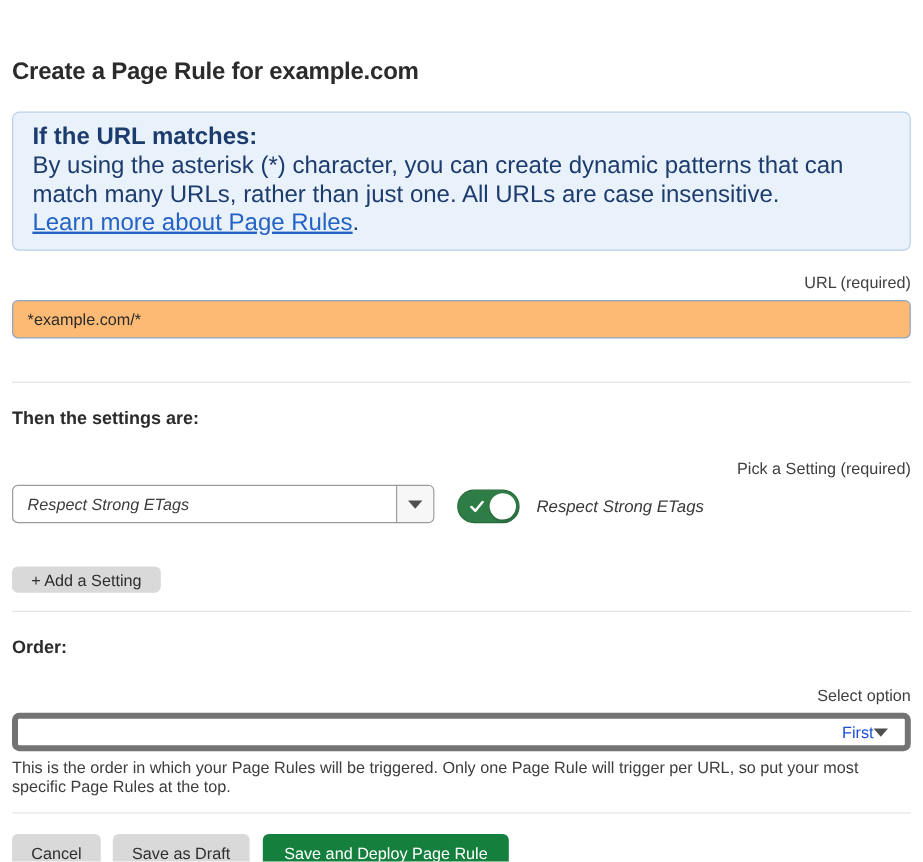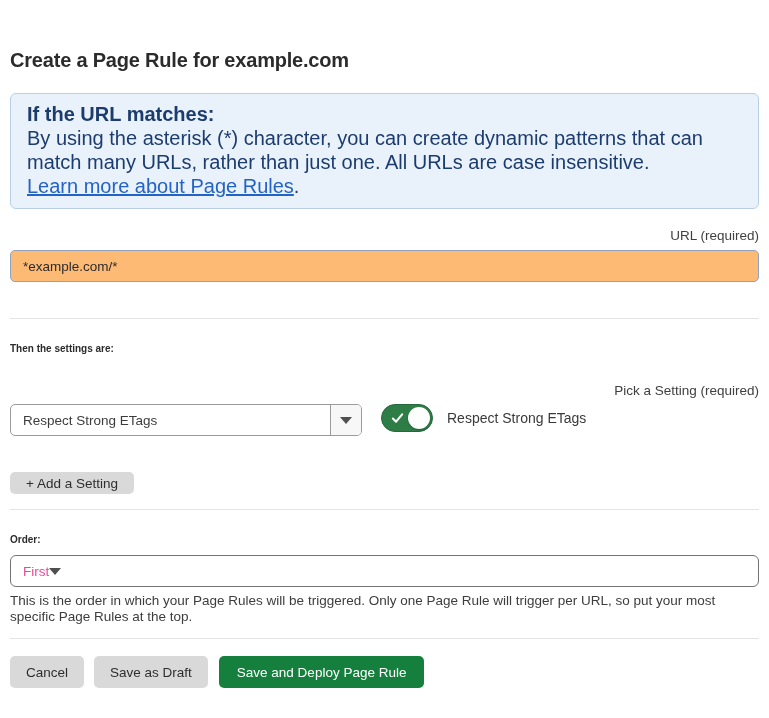--- a/index.html
+++ b/index.html
@@ -65,35 +65,36 @@
   .divider {
     border: none;
     border-top: 1px solid #e4e4e4;
     height: 0;
   }
   .divider-1 { margin-top: 36px; }
   .divider-2 { margin-top: 15px; }
   .divider-3 { margin-top: 13px; }
 
   .section-heading {
-    font-size: 10px;
+    font-size: 15px;
     line-height: 19px;
     font-weight: 700;
     color: #2b2b2b;
   }
   .h-settings { margin-top: 20px; }
   .h-order { margin-top: 20px; }
 
   .lbl-pick { margin-top: 24px; }
   .lbl-select { margin-top: 22px; }
 
   .controls-row {
     margin-top: 5px;
     display: flex;
-    align-items: flex-start;
+    align-items: flex-end;
+    font-style: italic;
   }
 
   
   .setting-dropdown {
     width: 352px;
     height: 32px;
     background: #ffffff;
     border: 1px solid #9b9b9b;
     border-radius: 5px;
     display: flex;
@@ -176,28 +177,28 @@
   .btn-blue { background: #15803d; color: #ffffff; }
 
   .add-setting { margin-top: 36px; height: 22px; }
 
   
   .order-select {
     margin-top: 6px;
     width: 100%;
     height: 32px;
     background: #ffffff;
-    border: 1px solid #737373;
+    border: 5px solid #737373;
     border-radius: 6px;
     display: flex;
     align-items: center;
-    justify-content: flex-start;
+    justify-content: flex-end;
     padding: 0 14px 0 12px;
     font-size: 13.5px;
-    color: #ec4899;
+    color: #1d4ed8;
     cursor: pointer;
   }
   .order-select .caret-down {
     border-left-width: 6px;
     border-right-width: 6px;
     border-top-width: 7px;
   }
 
   .help-text {
     margin-top: 6px;
@@ -255,20 +256,21 @@
       <span class="toggle-label">Respect Strong ETags</span>
     </div>
   </div>
 
   <button class="btn btn-gray add-setting">+ Add a Setting</button>
 
   <hr class="divider divider-2">
 
   <div class="section-heading h-order">Order:</div>
 
+  <div class="field-label lbl-select">Select option</div>
 
   <div class="order-select">
     <span>First</span>
     <span class="caret-down"></span>
   </div>
 
   <div class="help-text">This is the order in which your Page Rules will be triggered. Only one Page Rule will trigger per URL, so put your most specific Page Rules at the top.</div>
 
   <hr class="divider divider-3">
 

